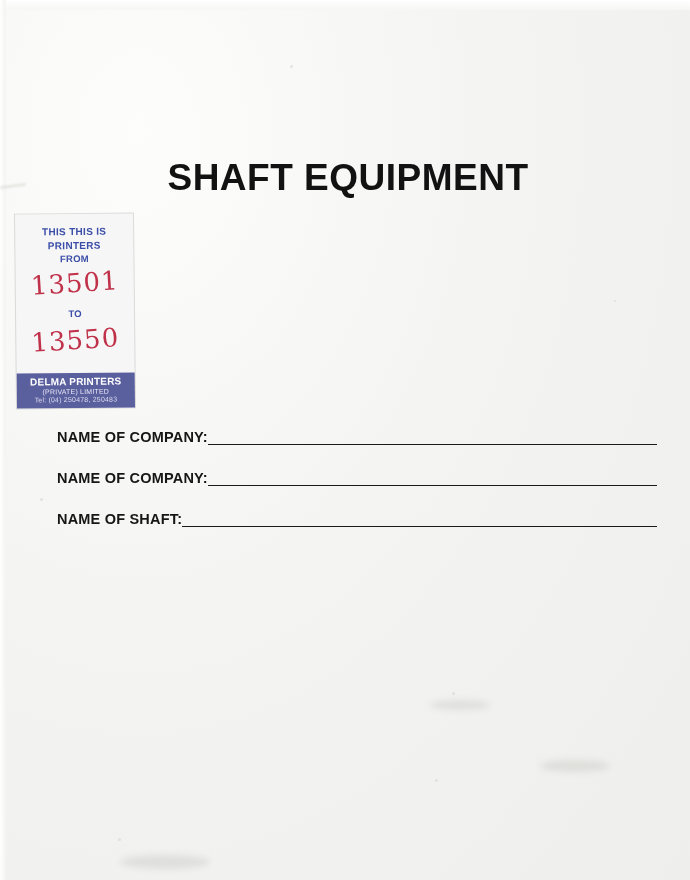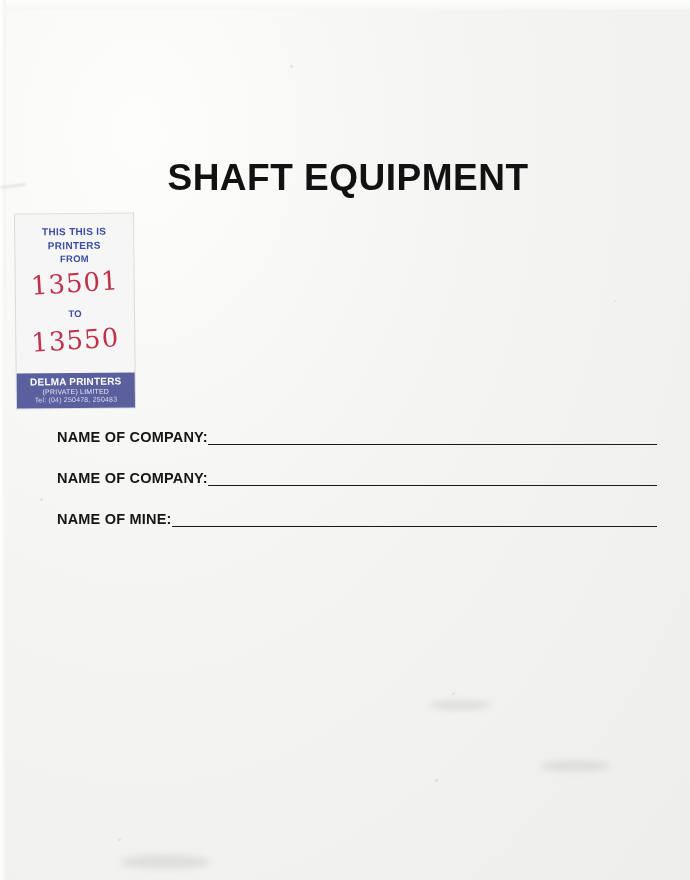--- a/index.html
+++ b/index.html
@@ -246,19 +246,19 @@
         <span class="field-value"></span>
       </div>
     </div>
     <div class="field-row">
       <div class="field-label">NAME OF COMPANY:</div>
       <div class="field-line">
         <span class="field-value"></span>
       </div>
     </div>
     <div class="field-row">
-      <div class="field-label">NAME OF MINE:</div>
+      <div class="field-label">NAME OF SHAFT:</div>
       <div class="field-line">
         <span class="field-value"></span>
       </div>
     </div>
   </div>
 </div>
 
 </body></html>

